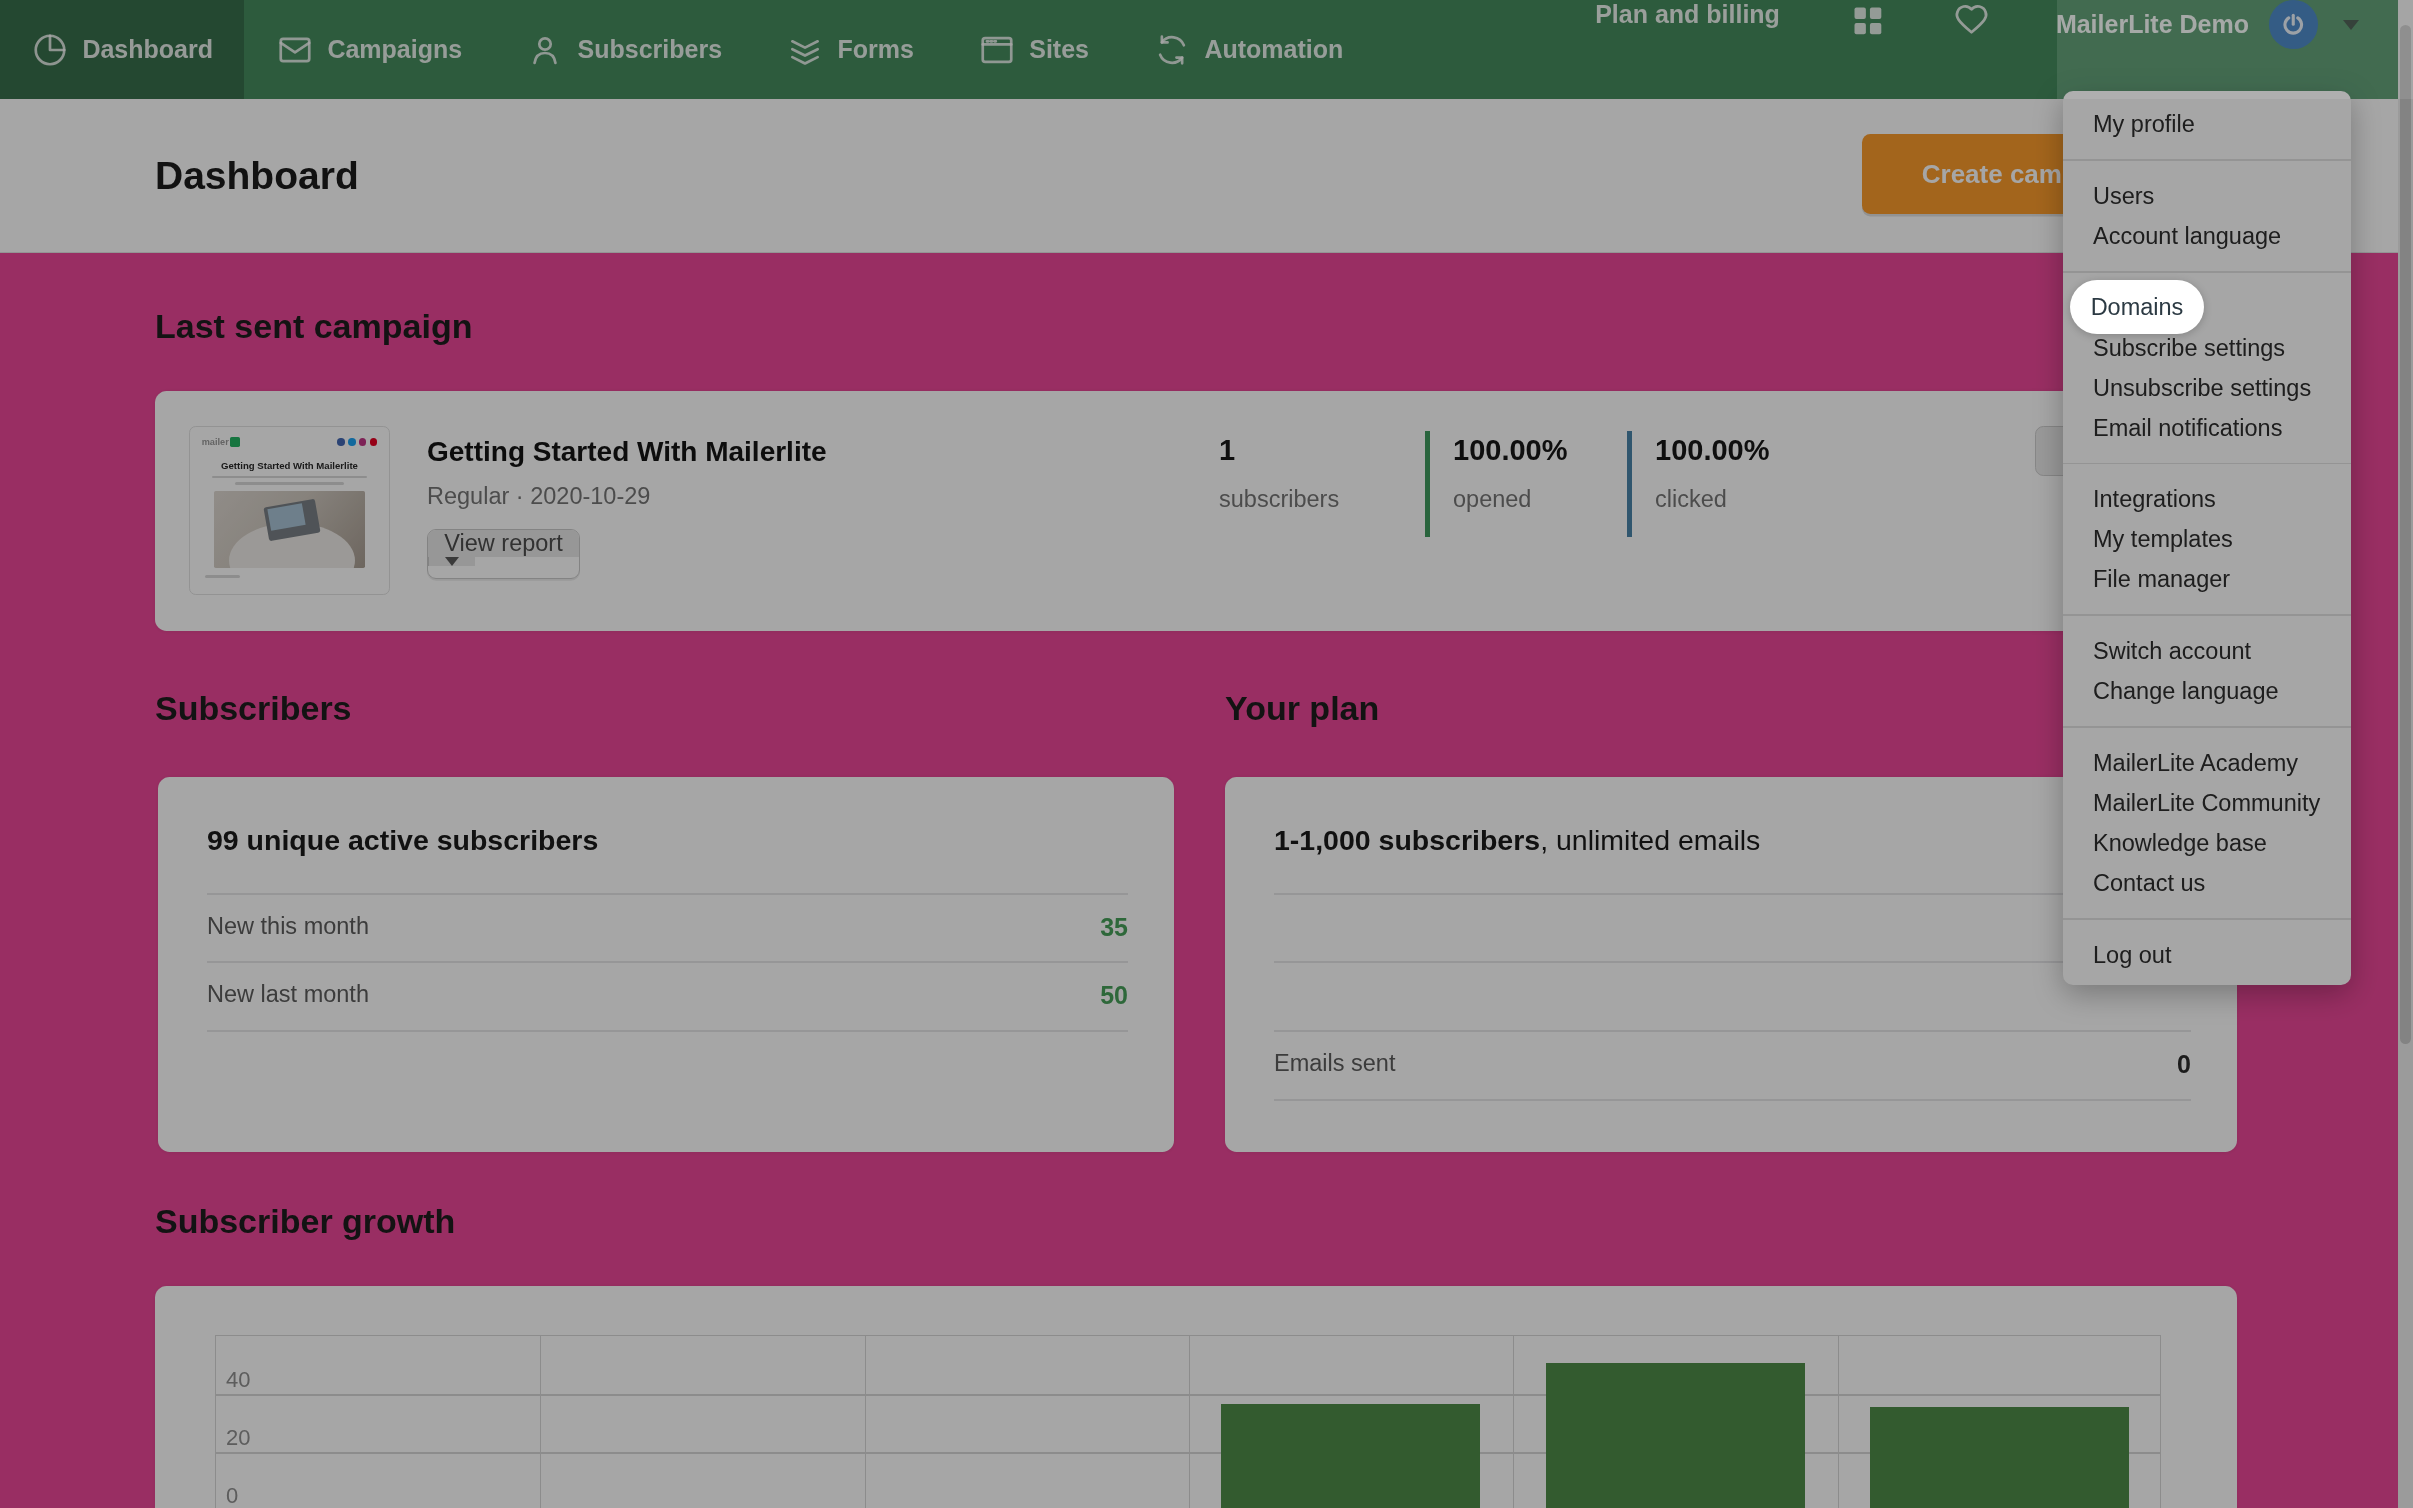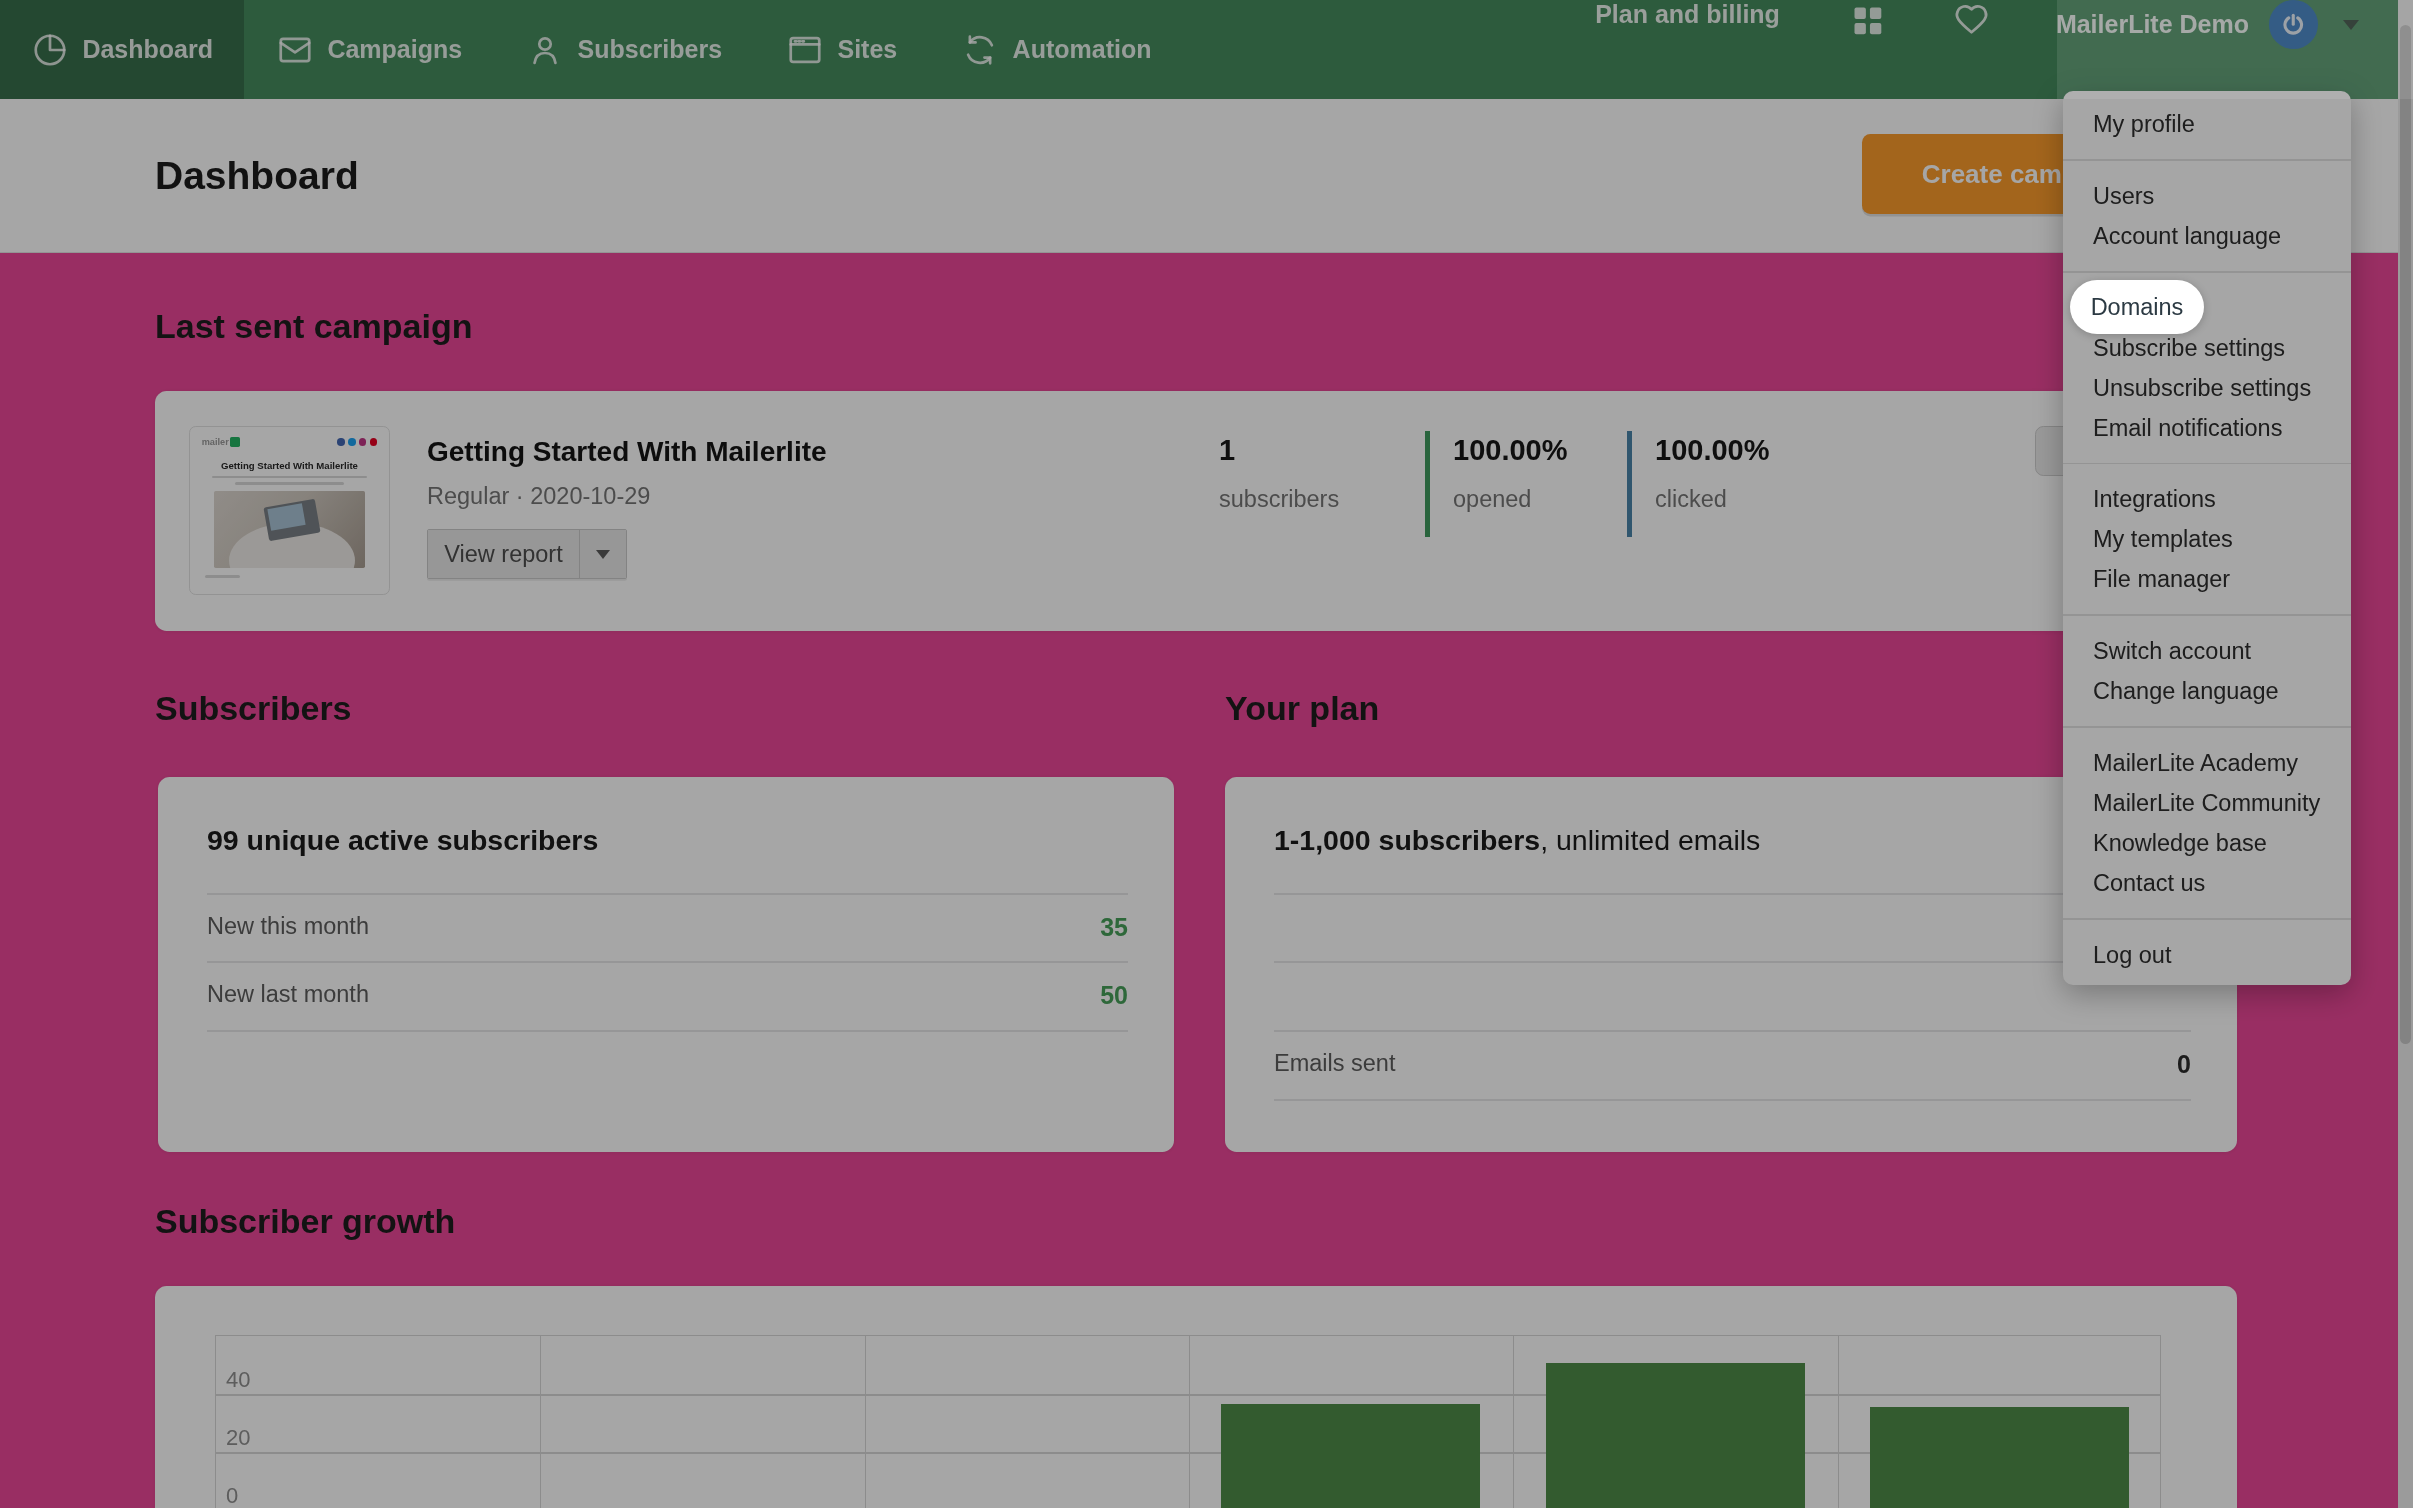--- a/index.html
+++ b/index.html
@@ -42,21 +42,21 @@
   .thumb-dots i { width:7.5px; height:7.5px; border-radius:50%; display:inline-block; }
   .thumb-title { margin-top:13.4px; text-align:center; font-size:9.6px; font-weight:700; color:#2a2a2a; }
   .thumb-line { height:2.5px; background:#d9d9d9; border-radius:1.7px; margin:4.2px auto 0; }
   .thumb-photo { margin:6.7px auto 0; width:151px; height:77px; border-radius:1.7px; background:linear-gradient(130deg,#ded8d1 0%,#cfc8bf 45%,#a89d92 100%); position:relative; overflow:hidden; }
   .thumb-photo .table { position:absolute; left:15px; top:32px; width:126px; height:75px; border-radius:50%; background:#efece8; }
   .thumb-photo .laptop { position:absolute; left:52px; top:11.7px; width:52px; height:34px; background:#7a8086; transform:rotate(-10deg); border-radius:2.5px; }
   .thumb-photo .screen { position:absolute; left:55px; top:15px; width:35px; height:22px; background:#a9c4d6; transform:rotate(-10deg); }
   .thumb-foot { margin-top:6.7px; }
   .campaign-title { position:absolute; left:272px; top:45px; font-size:28px; font-weight:700; color:#141414; }
   .campaign-meta { position:absolute; left:272px; top:92px; font-size:23.5px; color:#767676; }
-  .report-btn { position:absolute; left:272px; top:138px; height:50px; display:flex; border:1.7px solid #c9c9c9; border-radius:2px; overflow:hidden; box-shadow:0 1.7px 0 rgba(0,0,0,.08); cursor:pointer; }
+  .report-btn { position:absolute; left:272px; top:138px; height:50px; display:flex; border:1.7px solid #c9c9c9; border-radius:9px; overflow:hidden; box-shadow:0 1.7px 0 rgba(0,0,0,.08); cursor:pointer;flex-direction:column; }
   .report-main { width:151px; background:#e9e9e9; display:flex; align-items:center; justify-content:center; font-size:23.5px; color:#4d4d4d; }
   .report-arrow { width:47px; background:#e9e9e9; border-left:1.7px solid #c9c9c9; display:flex; align-items:center; justify-content:center; }
   .report-arrow b { width:0; height:0; border-left:7.5px solid transparent; border-right:7.5px solid transparent; border-top:9.2px solid #5a5a5a; }
   .stats { position:absolute; top:40px; left:0; width:100%; height:109px; }
   .stat { position:absolute; top:0; height:106px; }
   .stat .bar { position:absolute; left:0; top:0; width:5px; height:106px; }
   .stat .val { font-size:29px; font-weight:700; color:#181818; margin-top:3.4px; }
   .stat .lab { font-size:23.5px; color:#767676; margin-top:18.4px; }
   .more-frag { position:absolute; left:2035px; top:426px; width:111px; height:50px; background:#ececec; border:1.7px solid #cfcfcf; border-radius:8.4px; z-index:5; }
 
@@ -119,20 +119,28 @@
             <path d="M3 7.5l9 6 9-6"></path>
           </svg>
         <span>Campaigns</span>
       </div>
       <div class="nav-item">
         <svg viewBox="0 0 24 24">
             <circle cx="12" cy="8.2" r="3.6"></circle>
             <path d="M5.4 20.2c.6-4.2 3.1-6.3 6.6-6.3s6 2.1 6.6 6.3"></path>
           </svg>
         <span>Subscribers</span>
+      </div>
+      <div class="nav-item">
+        <svg viewBox="0 0 24 24">
+            <path d="M4 6.5l8 4 8-4"></path>
+            <path d="M4 11.5l8 4 8-4"></path>
+            <path d="M4 16.5l8 4 8-4"></path>
+          </svg>
+        <span>Forms</span>
       </div>
       <div class="nav-item">
         <svg viewBox="0 0 24 24">
             <rect x="3" y="4.5" width="18" height="15" rx="1.5"></rect>
             <path d="M3 8.5h18"></path>
             <path d="M5.6 6.5h.9M8 6.5h.9M10.4 6.5h.9"></path>
           </svg>
         <span>Sites</span>
       </div>
       <div class="nav-item">

